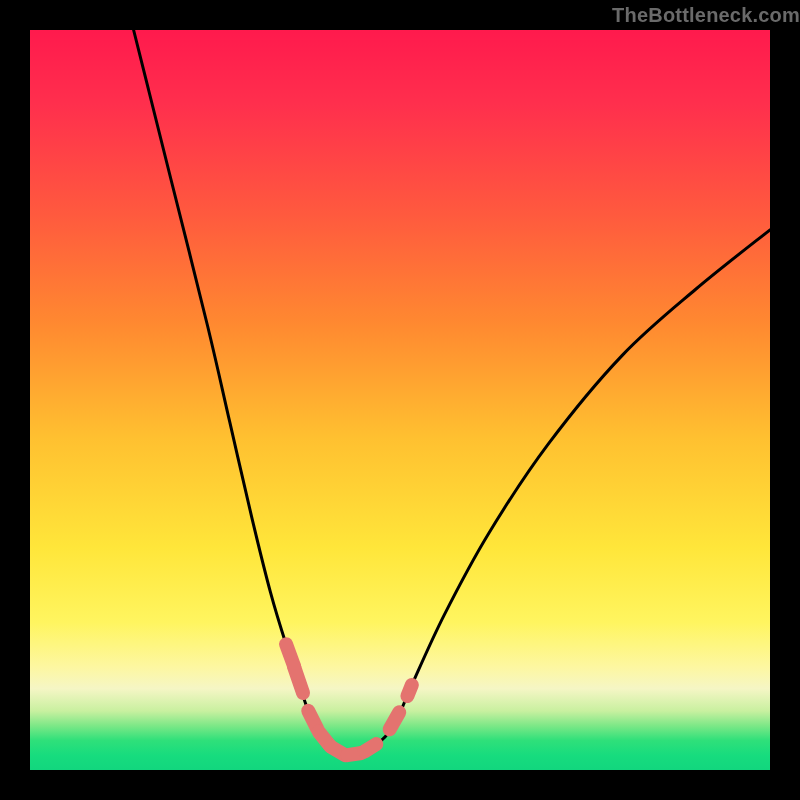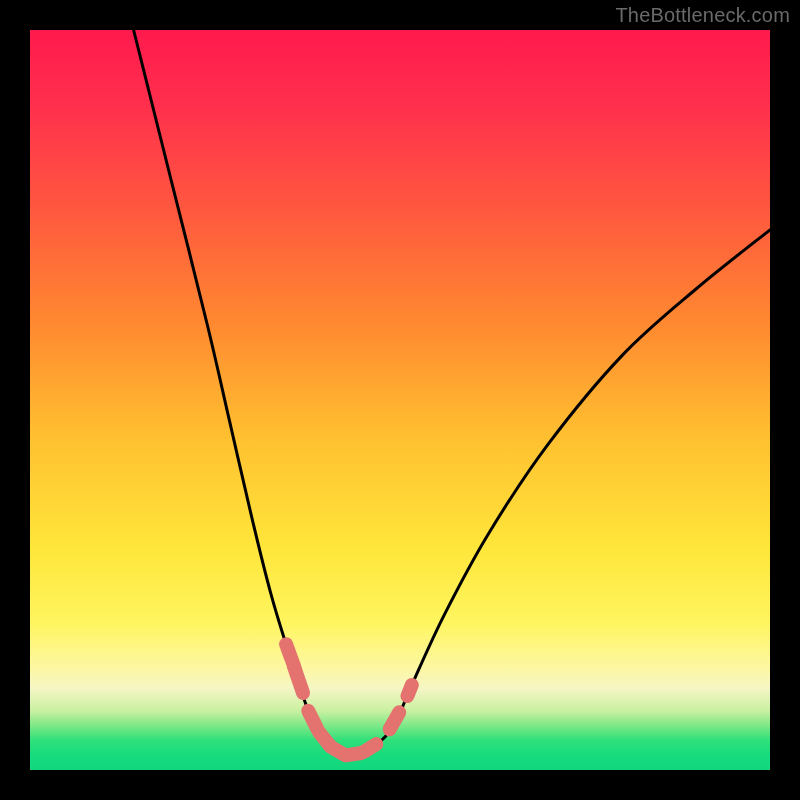--- a/index.html
+++ b/index.html
@@ -29,24 +29,24 @@
       #c9f0a0 92%,
       #7de887 94%,
       #2fe07a 96%,
       #17dc7e 98%,
       #12d67e 100%
     );
   }
   .watermark {
     position: absolute;
     top: 4px;
-    right: 10px;
+    right: 0;
     font-family: Arial, Helvetica, sans-serif;
     font-size: 20px;
-    font-weight: 400;
+    font-weight: 700;
     color: #6a6a6a;
     letter-spacing: 0.2px;
   }
   svg.curves {
     position: absolute;
     left: 0;
     top: 0;
     width: 740px;
     height: 740px;
     overflow: visible;

